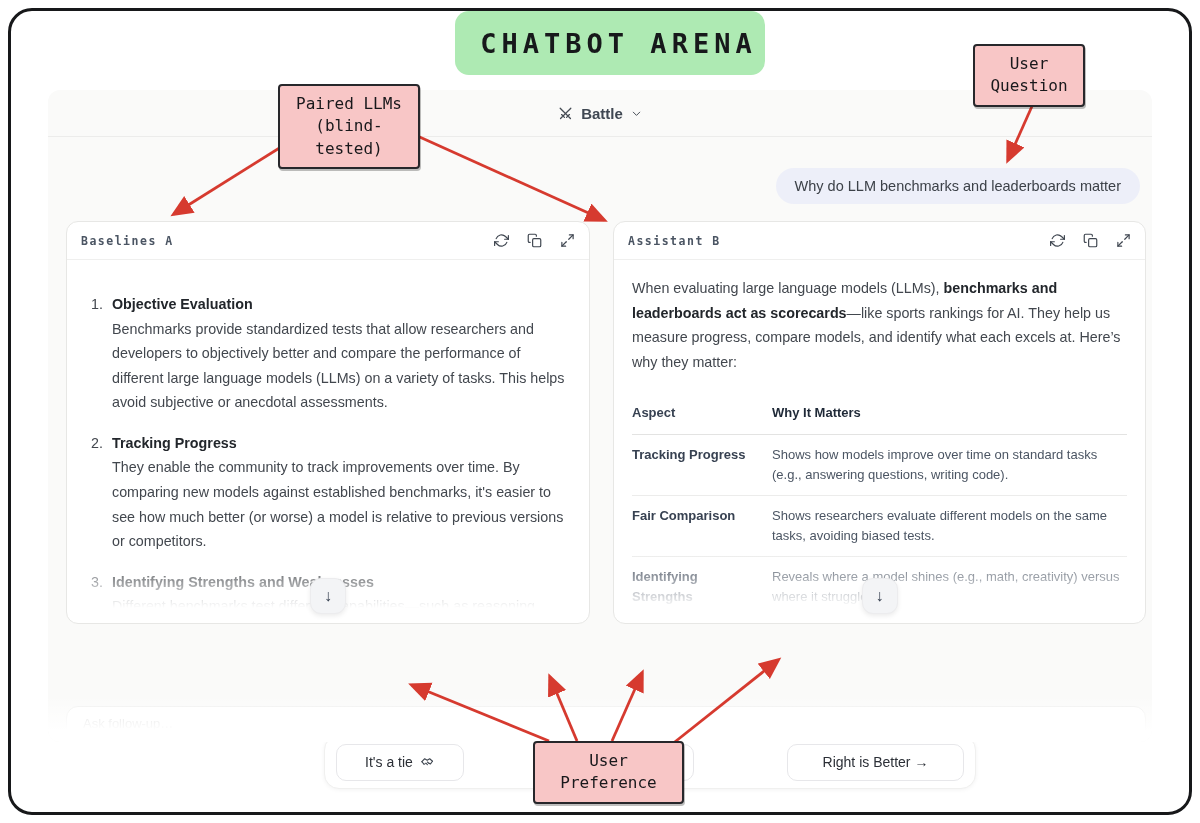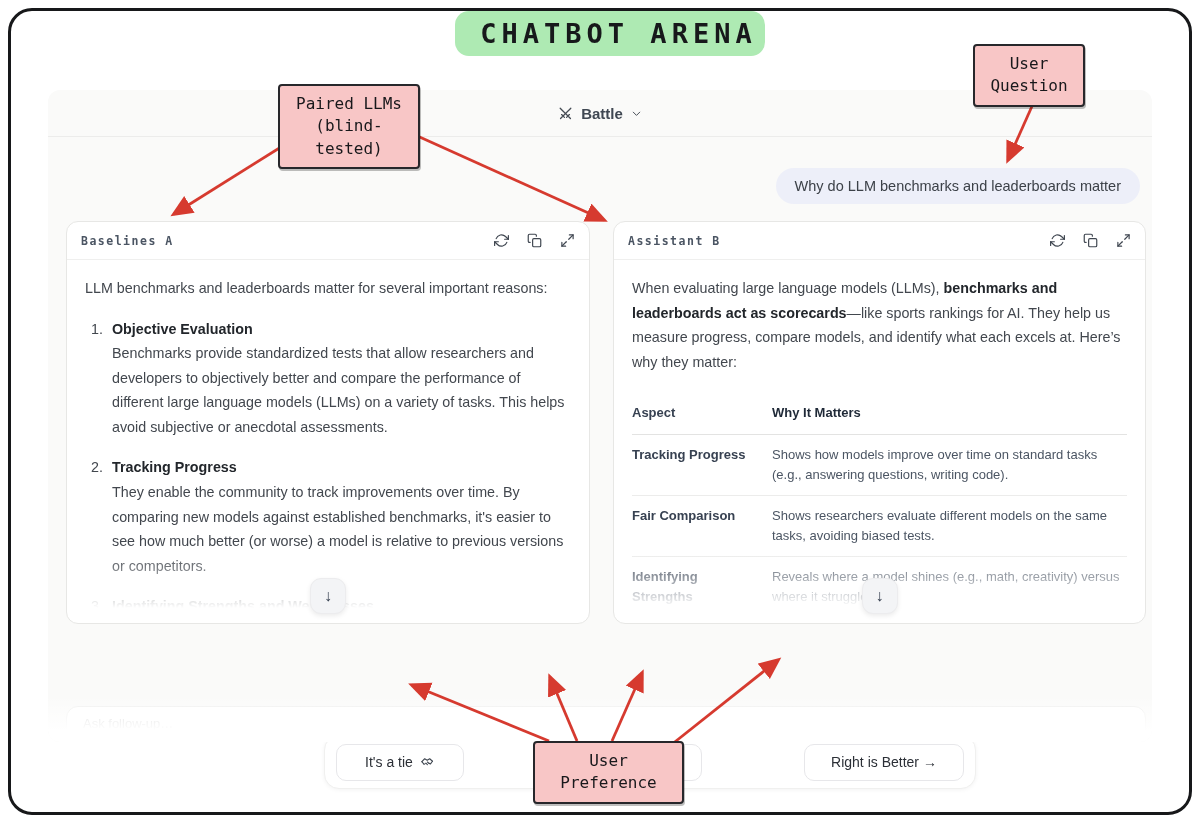--- a/index.html
+++ b/index.html
@@ -4,21 +4,21 @@
 <style>
   * { margin:0; padding:0; box-sizing:border-box; }
   html,body { width:1200px; height:823px; background:#ffffff; font-family:"Liberation Sans", sans-serif; }
   .canvas { position:relative; width:1200px; height:823px; background:#fff; overflow:hidden; }
 
   
   .frame { position:absolute; left:8px; top:8px; right:8px; bottom:8px;
            border:3px solid #17181a; border-radius:24px; background:#fff; }
 
   
-  .title-pill { position:absolute; left:455px; top:11px; width:310px; height:45px;
+  .title-pill { position:absolute; left:455px; top:11px; width:310px; height:64px;
                 background:#aeeab3; border-radius:14px; display:flex; align-items:center; justify-content:center;
                 font-family:"DejaVu Sans Mono", monospace; font-weight:700; font-size:27px;
                 letter-spacing:5px; color:#17191b;padding-left:17px; }
 
   
   .app { position:absolute; left:48px; top:90px; width:1104px; height:652px;
          background:#fafaf9; border-radius:12px; }
   .app-header { position:absolute; left:0; top:0; width:100%; height:47px;
                 display:flex; align-items:center; justify-content:center; gap:7px;
                 border-bottom:1px solid #ececeb; }
@@ -64,21 +64,21 @@
 
   
   .vote-bar { position:absolute; left:276px; top:645px; width:652px; height:54px;
               background:#fff; border:1px solid #f0f0ef; border-radius:15px;
               box-shadow:0 1px 4px rgba(0,0,0,0.05);
               display:flex; align-items:center; justify-content:space-between; padding:8px 11px; z-index:5; }
   .vote-btn { height:37px; background:#fff; border:1px solid #e7e7ea; border-radius:10px;
               display:flex; align-items:center; justify-content:center; gap:7px;
               font-size:14px; font-weight:500; color:#2b2f36; cursor:pointer; padding:0 16px; }
   .vote-btn svg { stroke:#3f4650; fill:none; stroke-width:1.7; stroke-linecap:round; stroke-linejoin:round; }
-  .vb-left { width:163px; } .vb-tie { width:128px; } .vb-bad { width:136px; } .vb-right { width:160px; }
+  .vb-left { width:163px; } .vb-tie { width:128px; } .vb-bad { width:136px; } .vb-right { width:177px; }
 
   
   .followup { position:absolute; left:18px; top:616px; width:1080px; height:34px;
               background:#fff; border:1px solid #efefee; border-radius:12px 12px 0 0;
               padding:9px 16px; font-size:13px; color:#cfcfcf; }
   .app-bottom-fade { position:absolute; left:0; bottom:0; width:100%; height:46px; z-index:6;
                      background:linear-gradient(to bottom, rgba(255,255,255,0), #ffffff 75%);
                      border-radius:0 0 12px 12px; pointer-events:none; }
 
   
@@ -144,21 +144,20 @@
             <svg width="15" height="15" viewBox="0 0 24 24">
                 <polyline points="15 3 21 3 21 9"></polyline>
                 <polyline points="9 21 3 21 3 15"></polyline>
                 <line x1="21" y1="3" x2="14" y2="10"></line>
                 <line x1="3" y1="21" x2="10" y2="14"></line>
               </svg>
           </span>
         </span>
       </div>
       <div class="panel-body">
-        <div>LLM benchmarks and leaderboards matter for several important reasons:</div>
         <div class="list-item">
           <span class="li-num">1.</span>
           <span><span class="li-title">Objective Evaluation</span><br>
           <span>Benchmarks provide standardized tests that allow researchers and developers to objectively better and compare the performance of different large language models (LLMs) on a variety of tasks. This helps avoid subjective or anecdotal assessments.</span></span>
         </div>
         <div class="list-item">
           <span class="li-num">2.</span>
           <span><span class="li-title">Tracking Progress</span><br>
           <span>They enable the community to track improvements over time. By comparing new models against established benchmarks, it's easier to see how much better (or worse) a model is relative to previous versions or competitors.</span></span>
         </div>

